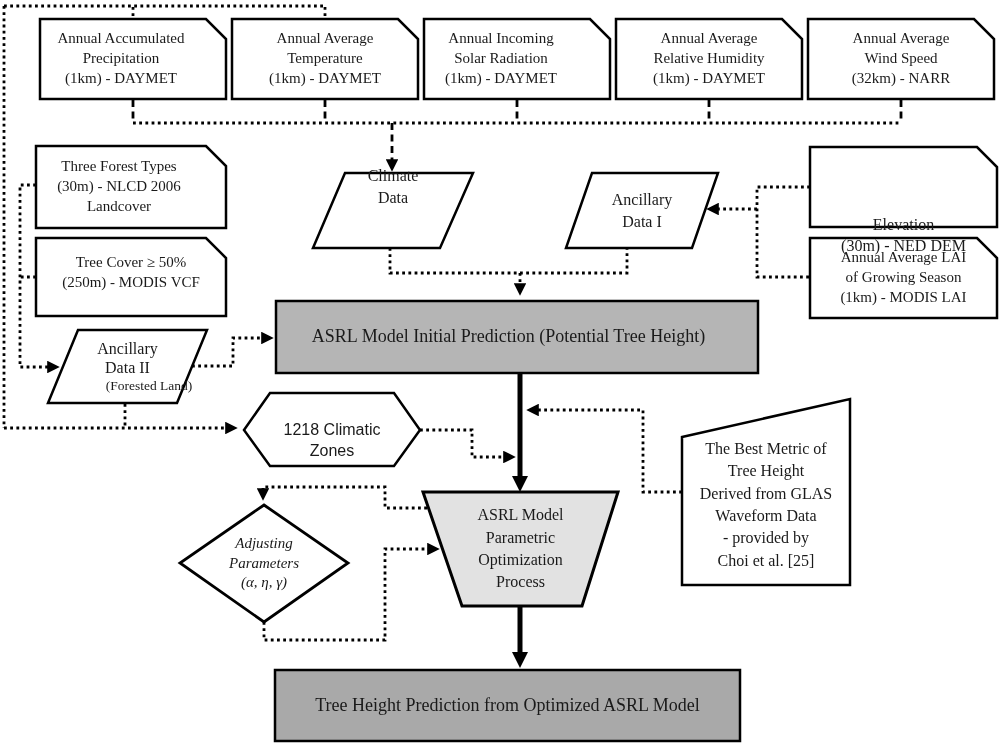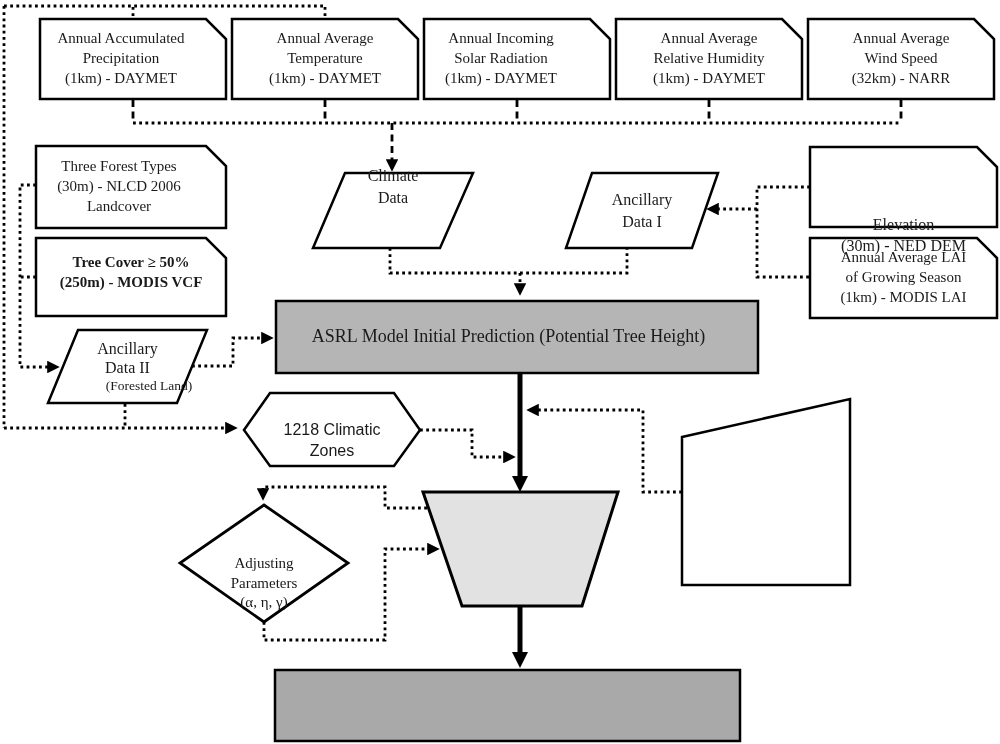--- a/index.html
+++ b/index.html
@@ -108,21 +108,21 @@
   <div class="lbl f15" style="left:616px;top:19px;width:186px;height:80px;">Annual Average
 Relative Humidity
 (1km) - DAYMET</div>
   <div class="lbl f15" style="left:808px;top:19px;width:186px;height:80px;">Annual Average
 Wind Speed
 (32km) - NARR</div>
 
   <div class="lbl f15" style="left:24px;top:146px;width:190px;height:82px;">Three Forest Types
 (30m) - NLCD 2006
 Landcover</div>
-  <div class="lbl f15" style="left:36px;top:238px;width:190px;height:70px;font-weight:bold;">Tree Cover ≥ 50%
+  <div class="lbl f15" style="left:36px;top:238px;width:190px;height:70px;">Tree Cover ≥ 50%
 (250m) - MODIS VCF</div>
 
   <div class="lbl f16" style="left:810px;top:147px;width:187px;height:80px;margin-top:48px;">Elevation
 (30m) - NED DEM</div>
   <div class="lbl f15" style="left:810px;top:238px;width:187px;height:80px;">Annual Average LAI
 of Growing Season
 (1km) - MODIS LAI</div>
 
   <div class="lbl f16" style="left:313px;top:156px;width:160px;height:61px;font-family:Liberation Serif, serif;">Climate
 Data</div>
@@ -133,20 +133,31 @@
     <span class="stack f16">Ancillary
 Data II</span>
     <span class="sub">(Forested Land)</span>
   </div>
 
   <div class="lbl f18" style="left:276px;top:301px;width:465px;height:72px;">ASRL Model Initial Prediction (Potential Tree Height)</div>
 
   <div class="lbl f16 sans" style="left:244px;top:393px;width:176px;height:94px;">1218 Climatic
 Zones</div>
 
-  <div class="lbl f15" style="left:179px;top:525px;width:170px;height:117px;">Adjusting
+  <div class="lbl f15" style="left:179px;top:505px;width:170px;height:117px;font-style:italic;">Adjusting
 Parameters
 (α, η, γ)</div>
 
+  <div class="lbl f16" style="left:423px;top:492px;width:195px;height:114px;line-height:1.4;">ASRL Model
+Parametric
+Optimization
+Process</div>
 
+  <div class="lbl f16" style="left:682px;top:425px;width:168px;height:160px;line-height:1.4;">The Best Metric of
+Tree Height
+Derived from GLAS
+Waveform Data
+- provided by
+Choi et al. [25]</div>
 
+  <div class="lbl f18" style="left:275px;top:670px;width:465px;height:71px;">Tree Height Prediction from Optimized ASRL Model</div>
 
 </div>
 
 </body></html>

